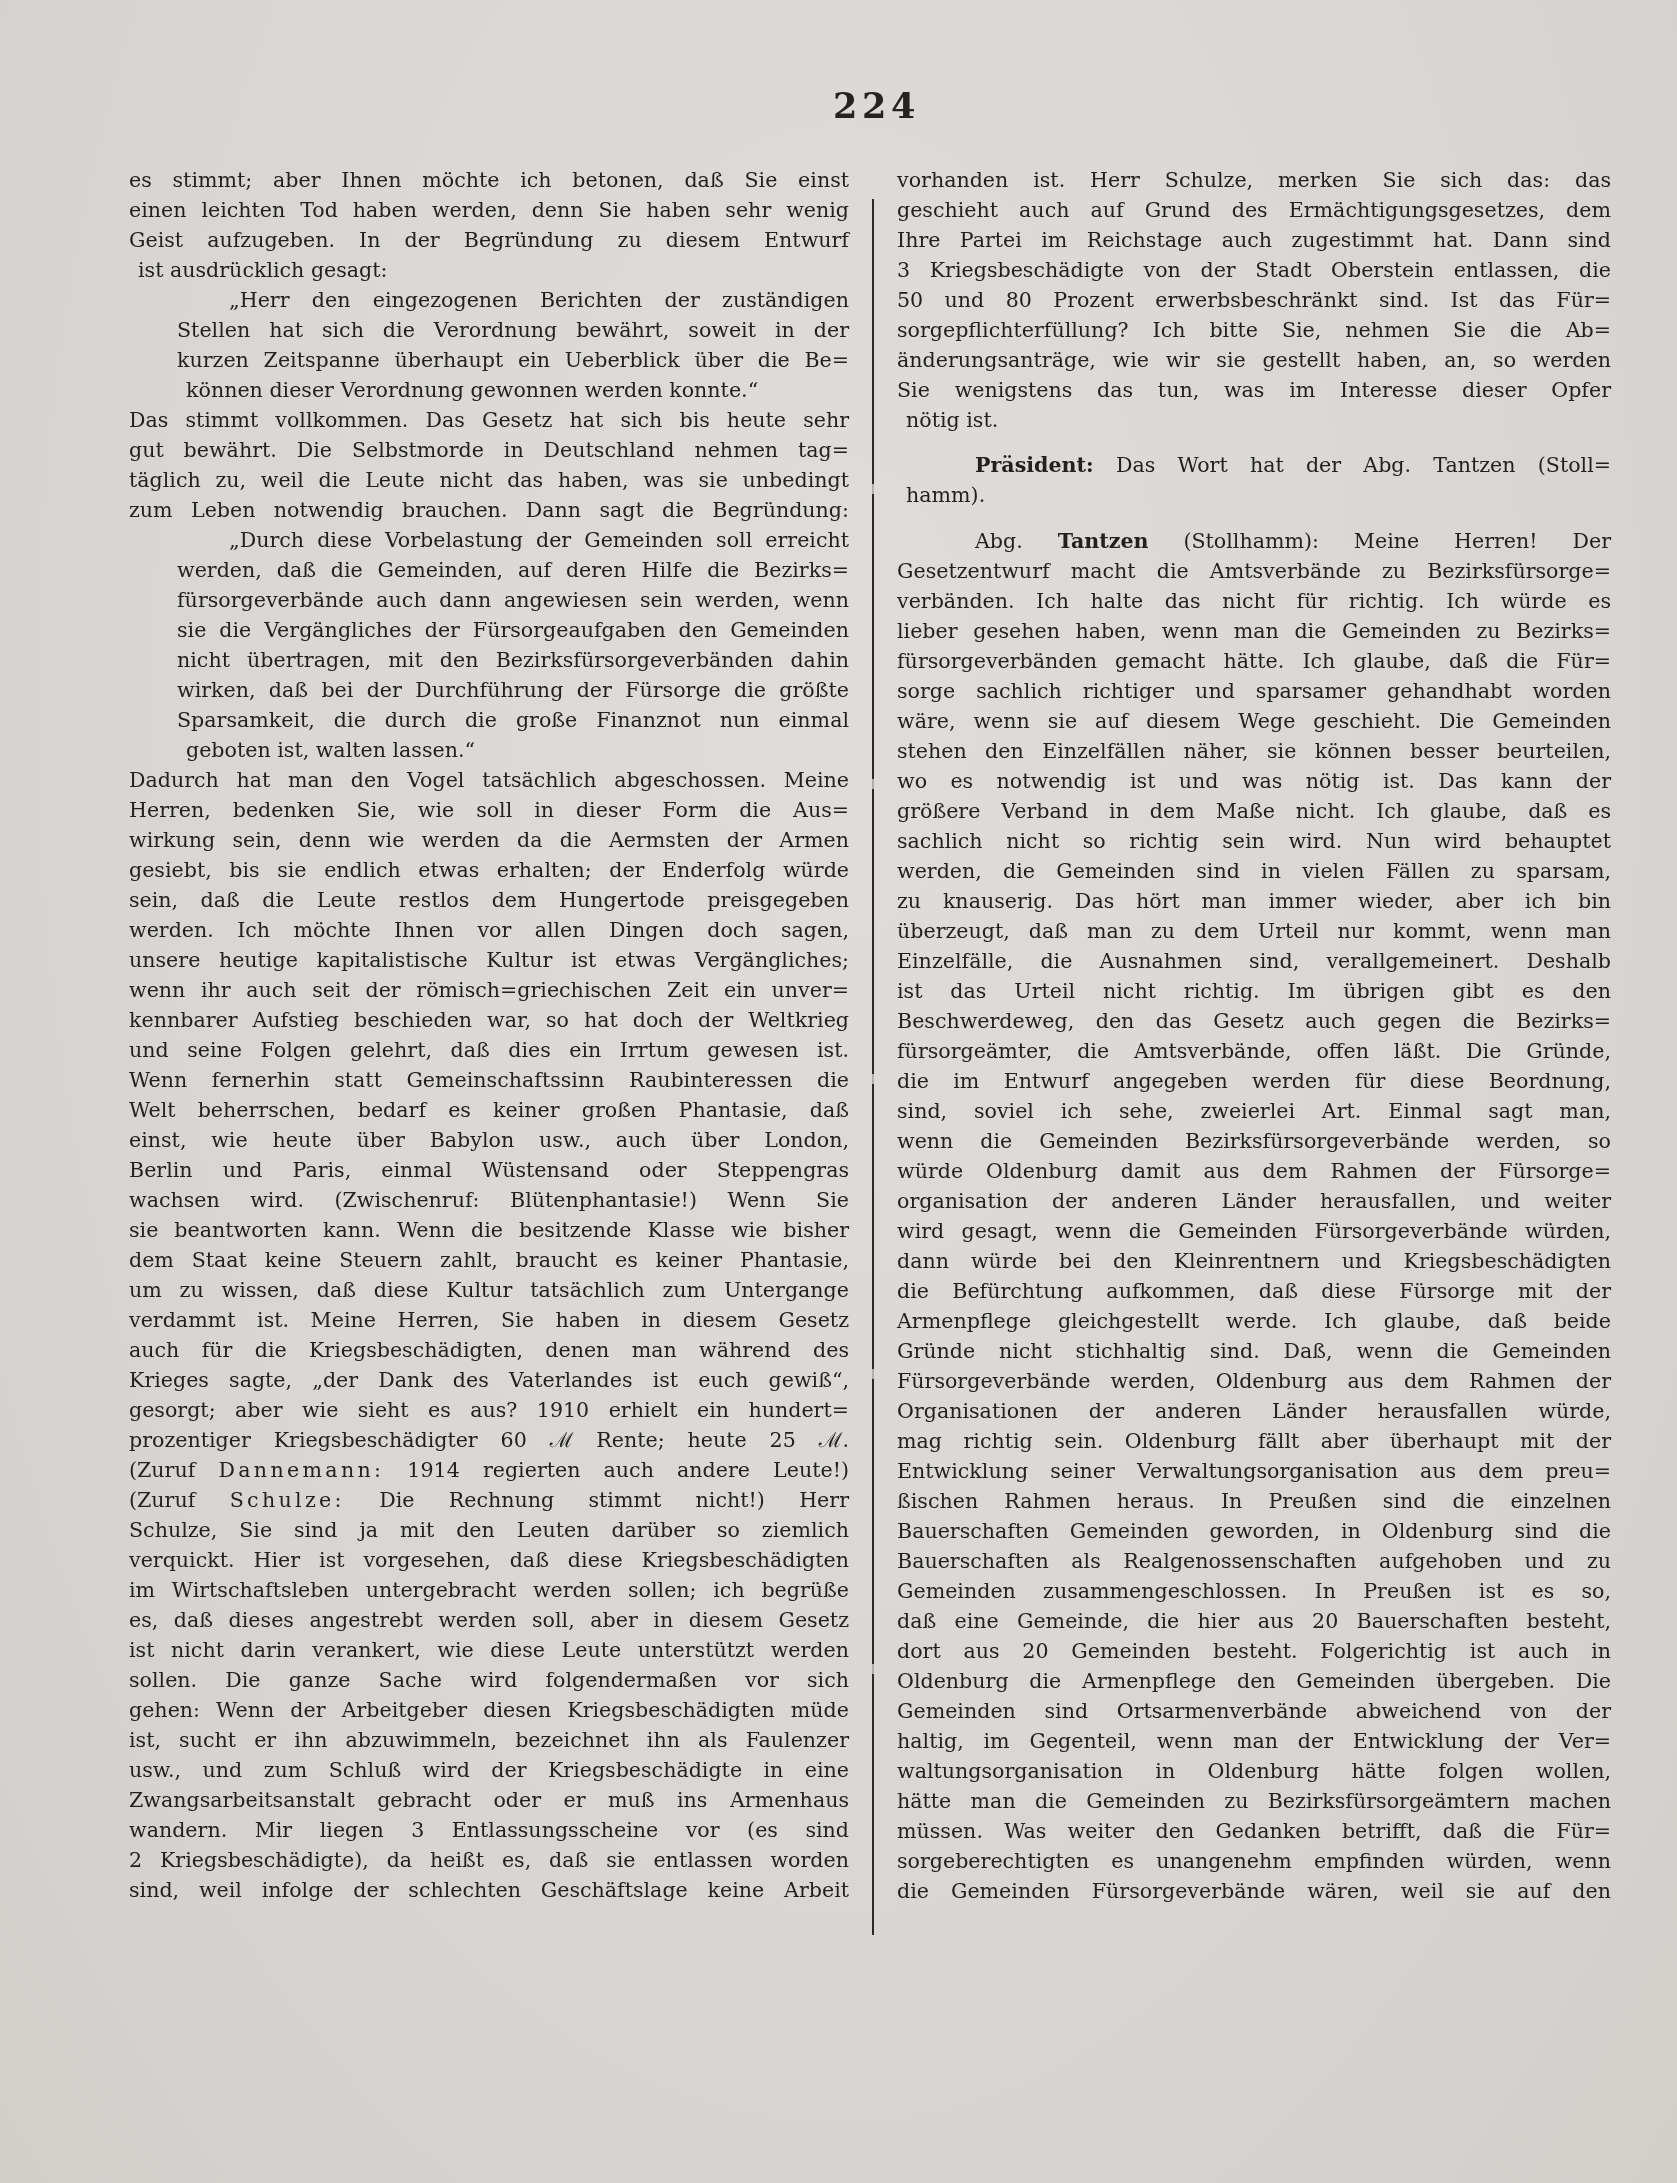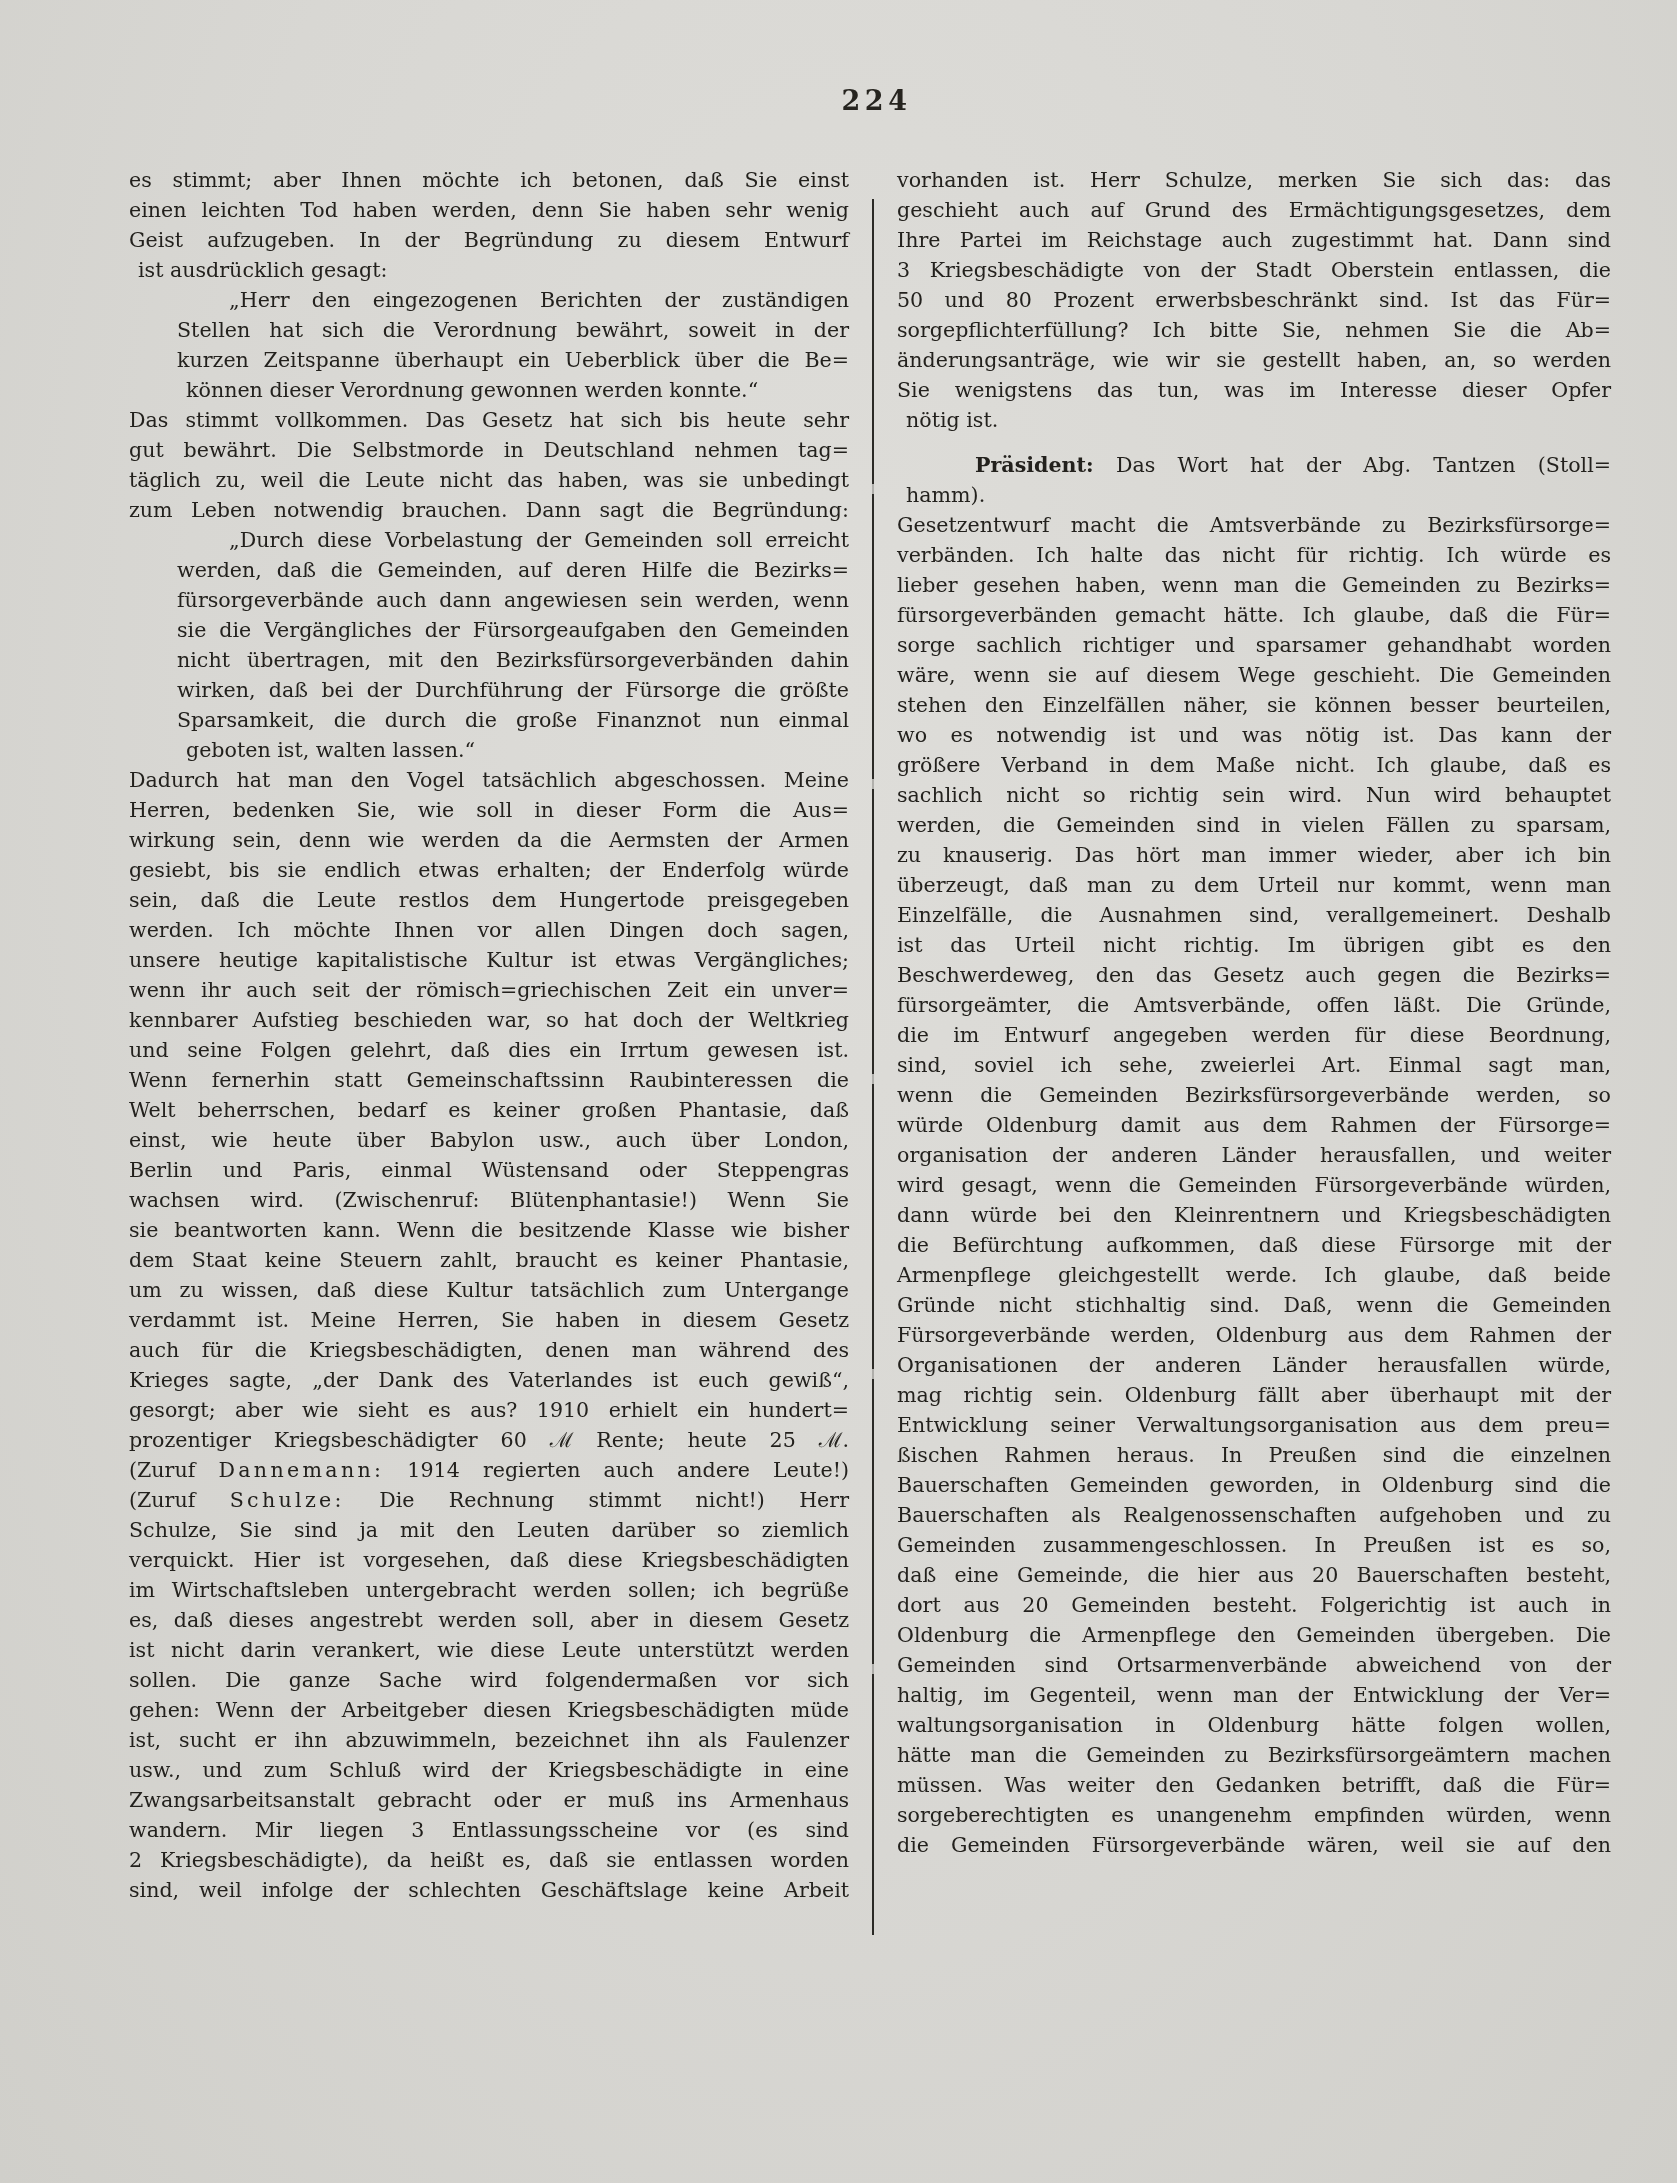--- a/index.html
+++ b/index.html
@@ -15,21 +15,21 @@
     color: #23211d;
     font-family: "DejaVu Serif", "Liberation Serif", serif;
     overflow: hidden;
   }
   .pagenum {
     position: absolute;
     top: 85px;
     left: 777px;
     width: 199px;
     text-align: center;
-    font-size: 27px;
+    font-size: 35px;
     font-weight: 600;
     letter-spacing: 4.6px;
     color: #26241f;
   }
   .divider {
     position: absolute;
     left: 872px;
     top: 199px;
     width: 2px;
     height: 1736px;
@@ -133,20 +133,21 @@
       <div class="line ind0"><span>geschieht auch auf Grund des Ermächtigungsgesetzes, dem</span></div>
       <div class="line ind0"><span>Ihre Partei im Reichstage auch zugestimmt hat. Dann sind</span></div>
       <div class="line ind0"><span>3 Kriegsbeschädigte von der Stadt Oberstein entlassen, die</span></div>
       <div class="line ind0"><span>50 und 80 Prozent erwerbsbeschränkt sind. Ist das Für=</span></div>
       <div class="line ind0"><span>sorgepflichterfüllung? Ich bitte Sie, nehmen Sie die Ab=</span></div>
       <div class="line ind0"><span>änderungsanträge, wie wir sie gestellt haben, an, so werden</span></div>
       <div class="line ind0"><span>Sie wenigstens das tun, was im Interesse dieser Opfer</span></div>
       <div class="line ind0 end"><span>nötig ist.</span></div>
       <div class="line ind3 gap"><span class="b">Präsident:</span><span> Das Wort hat der Abg. Tantzen (Stoll=</span></div>
       <div class="line ind0 end"><span>hamm).</span></div>
+      <div class="line ind3 gap"><span>Abg. </span><span class="b">Tantzen</span><span> (Stollhamm): Meine Herren! Der</span></div>
       <div class="line ind0"><span>Gesetzentwurf macht die Amtsverbände zu Bezirksfürsorge=</span></div>
       <div class="line ind0"><span>verbänden. Ich halte das nicht für richtig. Ich würde es</span></div>
       <div class="line ind0"><span>lieber gesehen haben, wenn man die Gemeinden zu Bezirks=</span></div>
       <div class="line ind0"><span>fürsorgeverbänden gemacht hätte. Ich glaube, daß die Für=</span></div>
       <div class="line ind0"><span>sorge sachlich richtiger und sparsamer gehandhabt worden</span></div>
       <div class="line ind0"><span>wäre, wenn sie auf diesem Wege geschieht. Die Gemeinden</span></div>
       <div class="line ind0"><span>stehen den Einzelfällen näher, sie können besser beurteilen,</span></div>
       <div class="line ind0"><span>wo es notwendig ist und was nötig ist. Das kann der</span></div>
       <div class="line ind0"><span>größere Verband in dem Maße nicht. Ich glaube, daß es</span></div>
       <div class="line ind0"><span>sachlich nicht so richtig sein wird. Nun wird behauptet</span></div>

